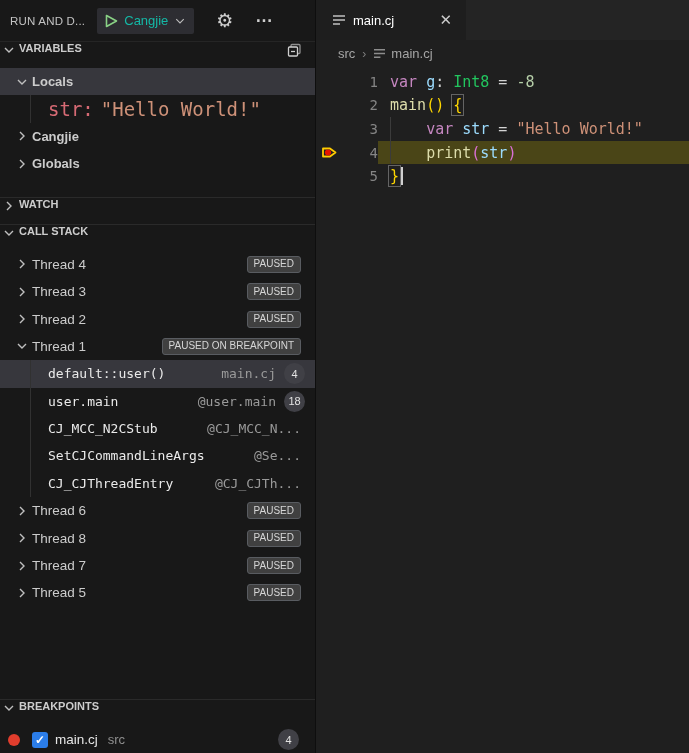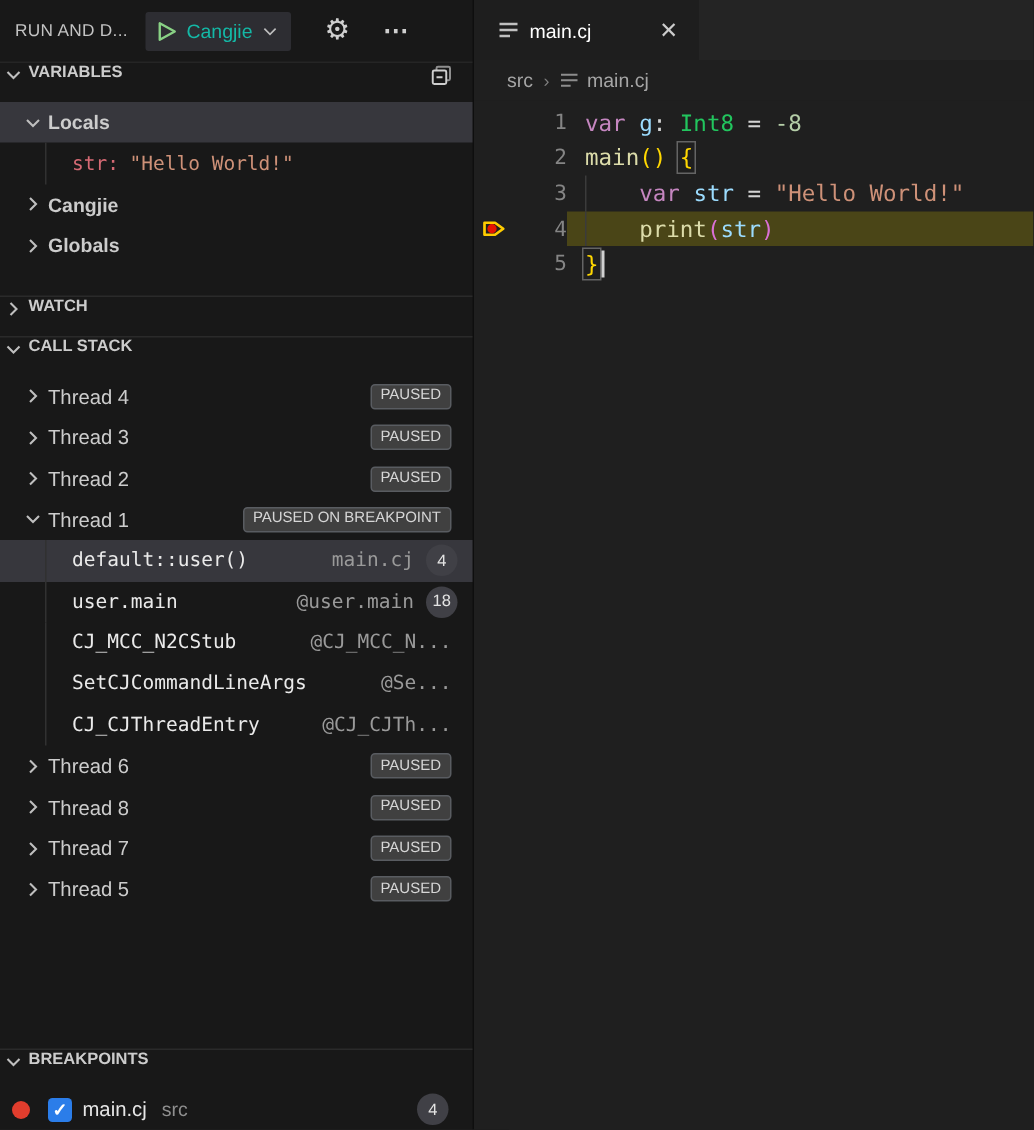--- a/index.html
+++ b/index.html
@@ -23,21 +23,21 @@
   .section { flex:none; }
   .sec-head { height:26px; display:flex; align-items:flex-start; padding-left:1px; cursor:pointer; }
   .sec-head .txt { font-size:11px; font-weight:bold; color:#cccccc; margin-left:2px; }
   .sec-head .act { margin-left:auto; margin-right:12px; }
   .bordered { border-top:1px solid #2a2a2a; }
 
   .sb-row { height:27.4px; display:flex; align-items:center; position:relative; cursor:pointer; }
   .sb-row .chev { margin-left:14px; flex:none; display:flex; }
   .sb-row .bold-lbl { font-size:13px; font-weight:bold; color:#cccccc; margin-left:2px; }
   .row-hl { background:#37373d; }
-  .var-row { font-family:"DejaVu Sans Mono", monospace; font-size:13px; padding-left:48px; }
+  .var-row { font-family:"DejaVu Sans Mono", monospace; font-size:19px; padding-left:48px; }
   .var-name { color:#d66a74; }
   .var-val { color:#ce9178; margin-left:7px; }
   .guideline::before { content:""; position:absolute; left:30px; top:0; bottom:0; width:1px; background:#313131; }
 
   .thread-lbl { font-size:13.5px; color:#cccccc; margin-left:2px; }
   .badge-rect { margin-left:auto; margin-right:14px; background:#404040; border:1px solid #595c61;
     border-radius:3px; color:#d6d6d6; font-size:10px; padding:1.5px 6px 2.5px; white-space:nowrap; }
   .frame { padding-left:48px; font-family:"DejaVu Sans Mono", monospace; }
   .frame .fname { font-size:13px; color:#eaeaea; white-space:nowrap; }
   .frame .floc { margin-left:auto; font-size:13px; color:#9a9a9a; white-space:nowrap; margin-right:8px; }

